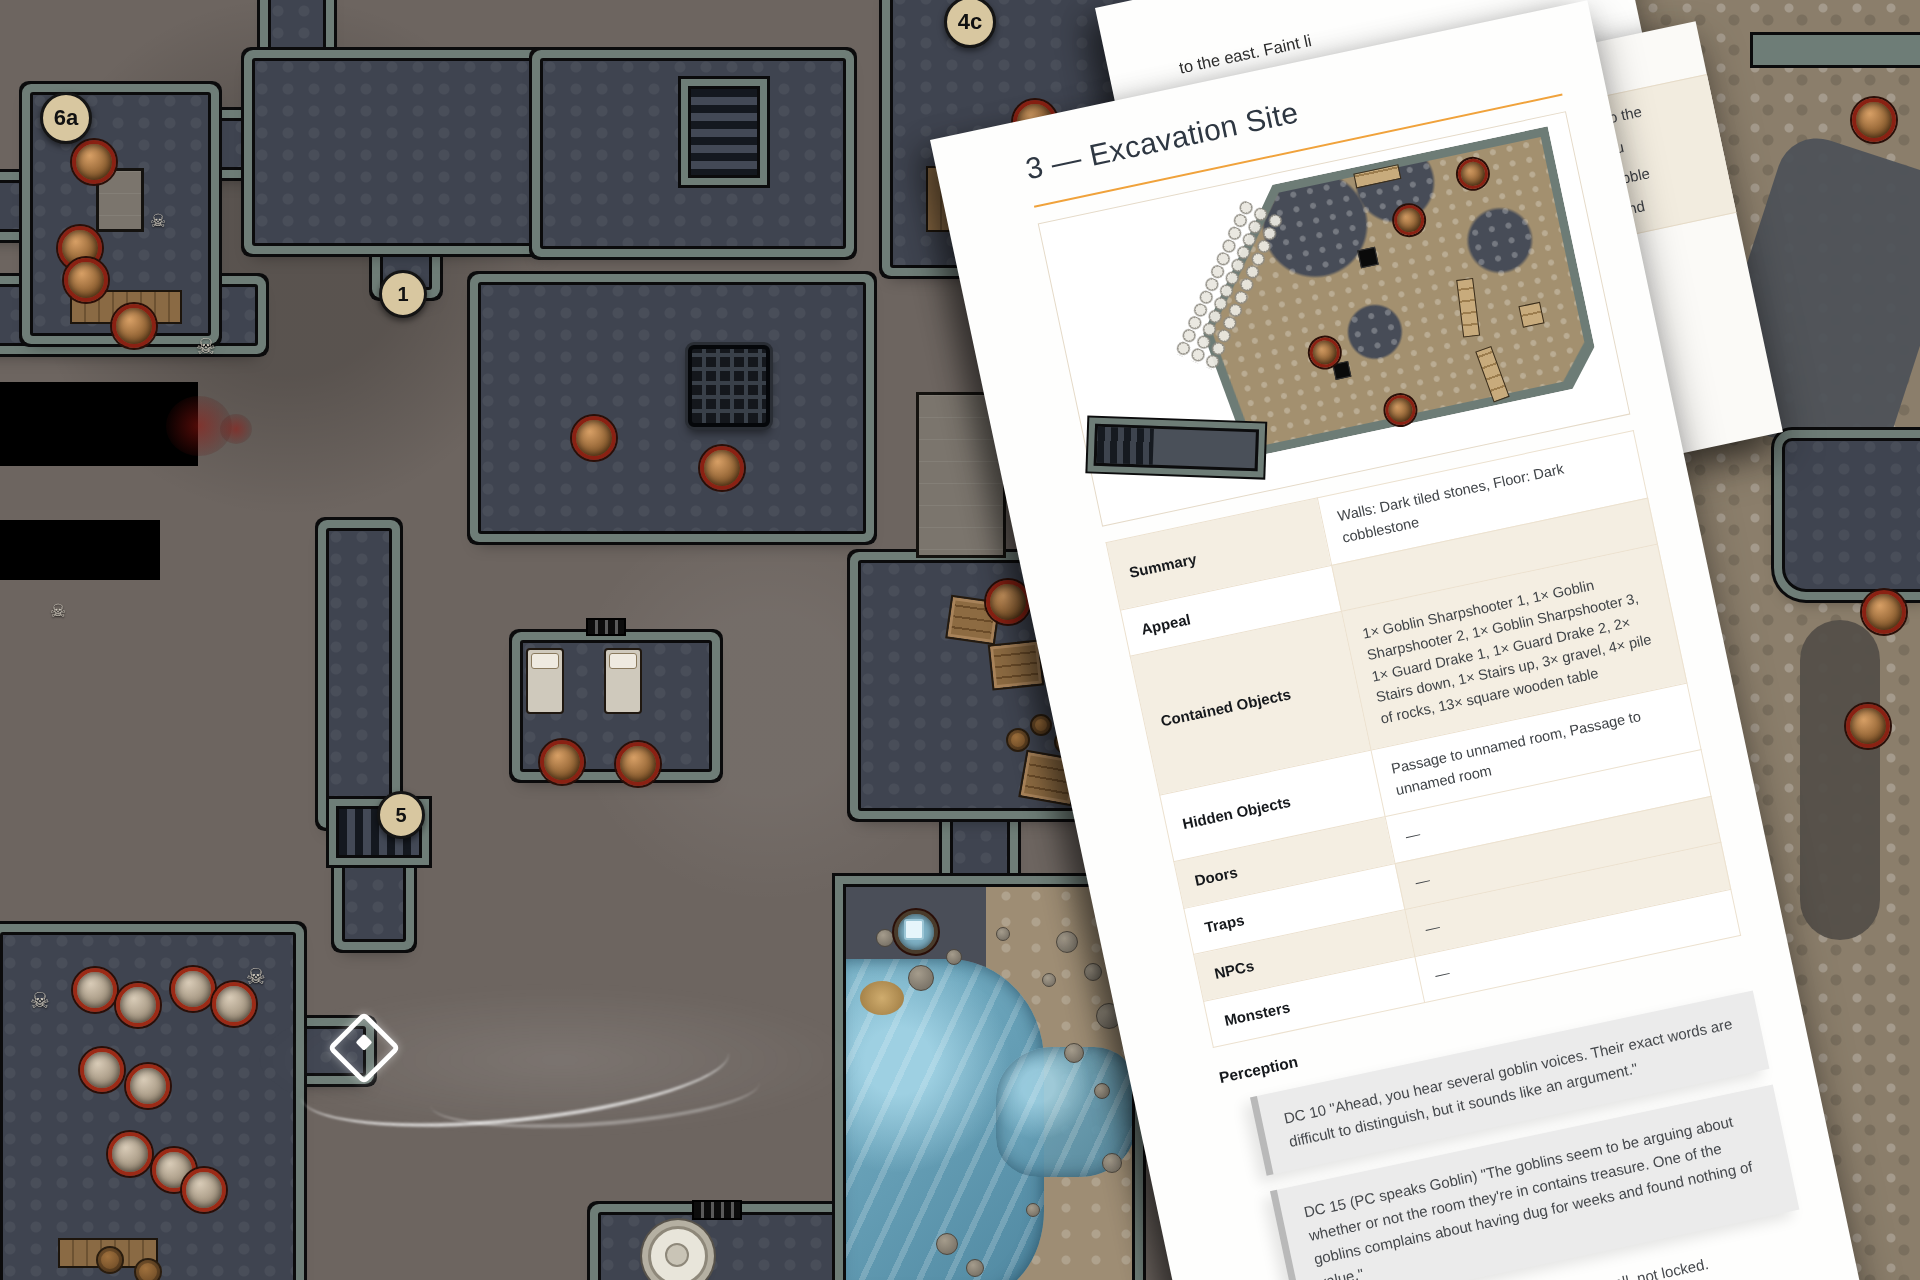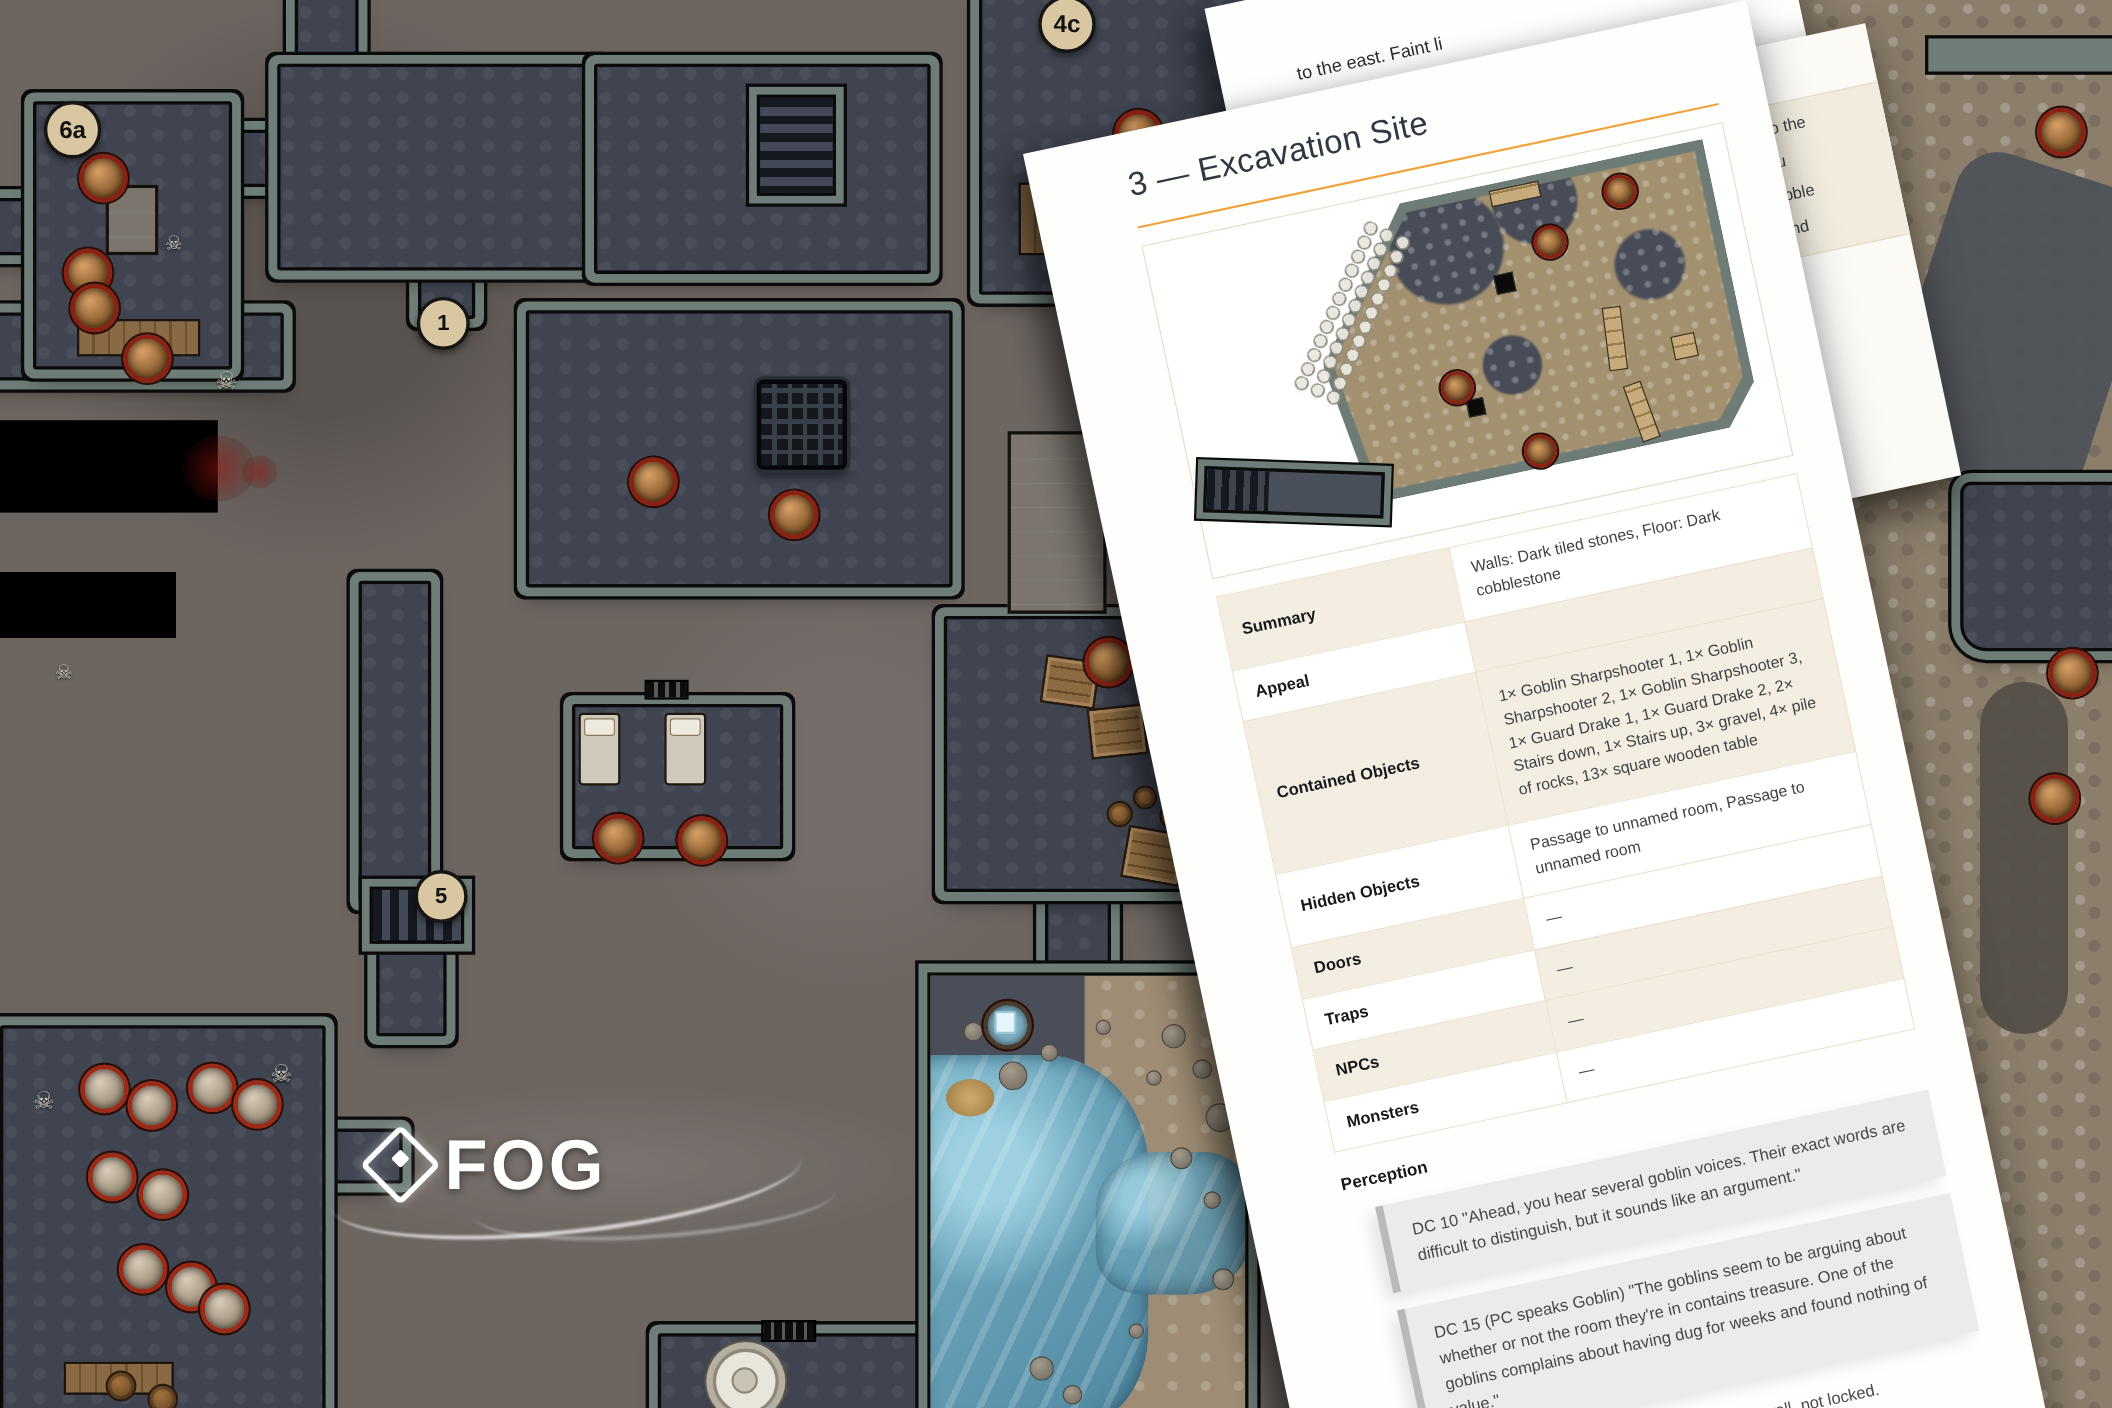--- a/index.html
+++ b/index.html
@@ -248,21 +248,20 @@
   <div id="badges">
       <div class="badge" style="left: 40px; top: 92px; height: 46px; width: 46px; font-size: 22px;">6a</div>
       <div class="badge" style="left: 379px; top: 270px; height: 42px; width: 42px; font-size: 20px;">1</div>
       <div class="badge" style="left: 944px; top: -4px; height: 46px; width: 46px; font-size: 22px;">4c</div>
       <div class="badge" style="left: 377px; top: 791px; height: 42px; width: 42px; font-size: 20px;">5</div>
     </div>
 
   <div class="smoke"></div>
   <div class="logo">
     <span class="die"></span>
-    <span>FOG</span>
   </div>
   <div class="swoosh" style="left:300px;top:1028px;width:430px;height:90px;transform:rotate(-6deg);"></div>
   <div class="swoosh" style="left:430px;top:1062px;width:330px;height:60px;transform:rotate(-4deg);opacity:.45;"></div>
 
   <div class="page" id="backPage">
     <div>to the east. Faint li</div>
     <div>west</div>
   </div>
 
   <div class="page" id="sidePage">

